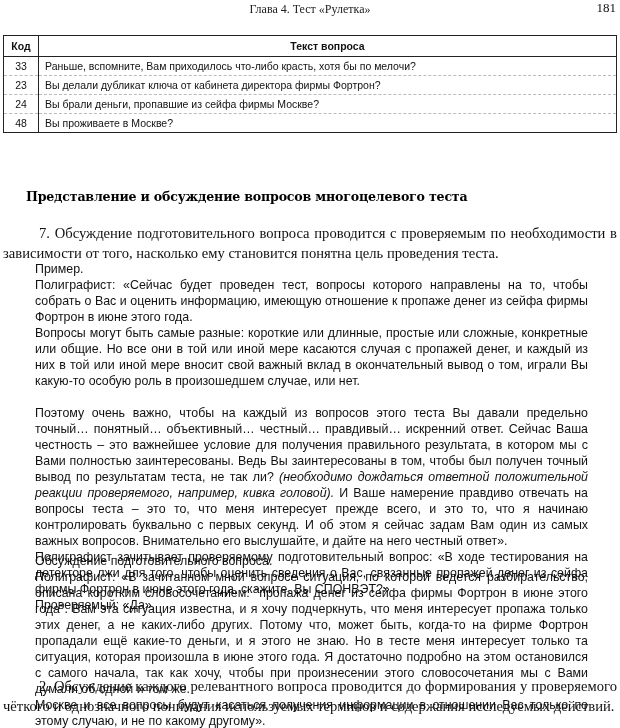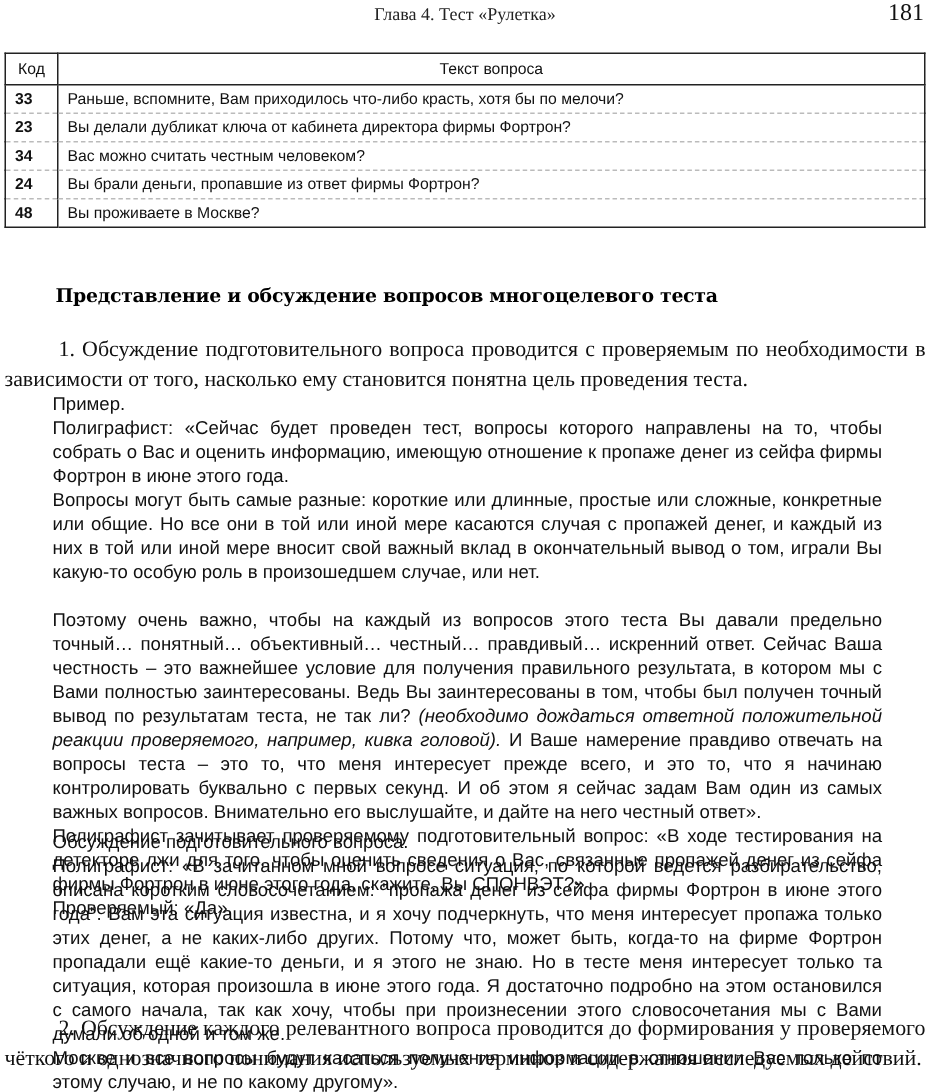--- a/index.html
+++ b/index.html
@@ -3,40 +3,40 @@
 <meta charset="utf-8">
 <style>
   html, body { margin: 0; padding: 0; background: #ffffff; }
   body { width: 620px; height: 728px; position: relative; overflow: hidden; color: #111; }
   .running-head {
     position: absolute; top: 2px; left: 0; width: 620px; text-align: center;
     font-family: "Liberation Serif", serif; font-size: 12px; color: #222;
   }
   .page-num {
     position: absolute; top: 0px; right: 4px;
-    font-family: "Liberation Serif", serif; font-size: 16px; color: #111;
+    font-family: "Liberation Serif", serif; font-size: 13px; color: #111;
   }
   table.qtable {
     position: absolute; top: 35px; left: 3px; width: 614px;
     border-collapse: collapse;
     font-family: "Liberation Sans", sans-serif; font-size: 10.5px;
     border: 1.4px solid #222;
   }
   table.qtable th {
-    height: 20px; font-weight: normal; font-size: 10.5px; text-align: center;
+    height: 20px; font-weight: bold; font-size: 10.5px; text-align: center;
     border: 1.2px solid #222; padding: 0;
   }
   table.qtable td {
     height: 18px; padding: 0 6px; border-left: 1.2px solid #222;
     border-bottom: 1px dashed #bbb;
   }
-  table.qtable td.code { width: 22px; font-weight: bold; border-left: none; }
+  table.qtable td.code { width: 22px; text-align: center; font-weight: normal; border-left: none; }
   table.qtable tr:last-child td { border-bottom: none; }
   .section-heading {
-    position: absolute; top: 189px; left: 37px;
+    position: absolute; top: 189px; left: 26px;
     font-family: "DejaVu Serif", serif; font-weight: 900; font-size: 12.6px;
     letter-spacing: -0.2px; color: #000;
   }
   .body-para {
     position: absolute; left: 3px; width: 614px;
     font-family: "Liberation Serif", serif; font-size: 14.6px; line-height: 20px;
     text-align: justify; text-indent: 36px; color: #111;
   }
   .p1 { top: 223px; }
   .p2 { top: 676px; font-family: Liberation Serif, serif; }
@@ -67,37 +67,33 @@
   <tbody>
     <tr>
       <td class="code">33</td>
       <td>Раньше, вспомните, Вам приходилось что-либо красть, хотя бы по мелочи?</td>
     </tr>
     <tr>
       <td class="code">23</td>
       <td>Вы делали дубликат ключа от кабинета директора фирмы Фортрон?</td>
     </tr>
     <tr>
-      <td class="code">34</td>
-      <td>Вас можно считать честным человеком?</td>
-    </tr>
-    <tr>
       <td class="code">24</td>
-      <td>Вы брали деньги, пропавшие из ответ фирмы Фортрон?</td>
+      <td>Вы брали деньги, пропавшие из сейфа фирмы Москве?</td>
     </tr>
     <tr>
       <td class="code">48</td>
       <td>Вы проживаете в Москве?</td>
     </tr>
   </tbody>
 </table>
 
 <div class="section-heading">Представление и обсуждение вопросов многоцелевого теста</div>
 
-<div class="body-para p1">1. Обсуждение подготовительного вопроса проводится с проверяемым по необходимости в зависимости от того, насколько ему становится понятна цель проведения теста.</div>
+<div class="body-para p1">7. Обсуждение подготовительного вопроса проводится с проверяемым по необходимости в зависимости от того, насколько ему становится понятна цель проведения теста.</div>
 
 <div class="example ex1">
   <p>Пример.</p>
   <p>Полиграфист: «Сейчас будет проведен тест, вопросы которого направлены на то, чтобы собрать о Вас и оценить информацию, имеющую отношение к пропаже денег из сейфа фирмы Фортрон в июне этого года.</p>
   <p>Вопросы могут быть самые разные: короткие или длинные, простые или сложные, конкретные или общие. Но все они в той или иной мере касаются случая с пропажей денег, и каждый из них в той или иной мере вносит свой важный вклад в окончательный вывод о том, играли Вы какую-то особую роль в произошедшем случае, или нет.</p>
   <div class="gap"></div>
   <p><span>Поэтому очень важно, чтобы на каждый из вопросов этого теста Вы давали предельно точный… понятный… объективный… честный… правдивый… искренний ответ. Сейчас Ваша честность – это важнейшее условие для получения правильного результата, в котором мы с Вами полностью заинтересованы. Ведь Вы заинтересованы в том, чтобы был получен точный вывод по результатам теста, не так ли? </span><span class="italic">(необходимо дождаться ответной положительной реакции проверяемого, например, кивка головой).</span><span> И Ваше намерение правдиво отвечать на вопросы теста – это то, что меня интересует прежде всего, и это то, что я начинаю контролировать буквально с первых секунд. И об этом я сейчас задам Вам один из самых важных вопросов. Внимательно его выслушайте, и дайте на него честный ответ».</span></p>
   <p>Полиграфист зачитывает проверяемому подготовительный вопрос: «В ходе тестирования на детекторе лжи для того, чтобы оценить сведения о Вас, связанные пропажей денег из сейфа фирмы Фортрон в июне этого года, скажите, Вы СПОНВЭТ?»</p>
   <p>Проверяемый: «Да».</p>
 </div>

